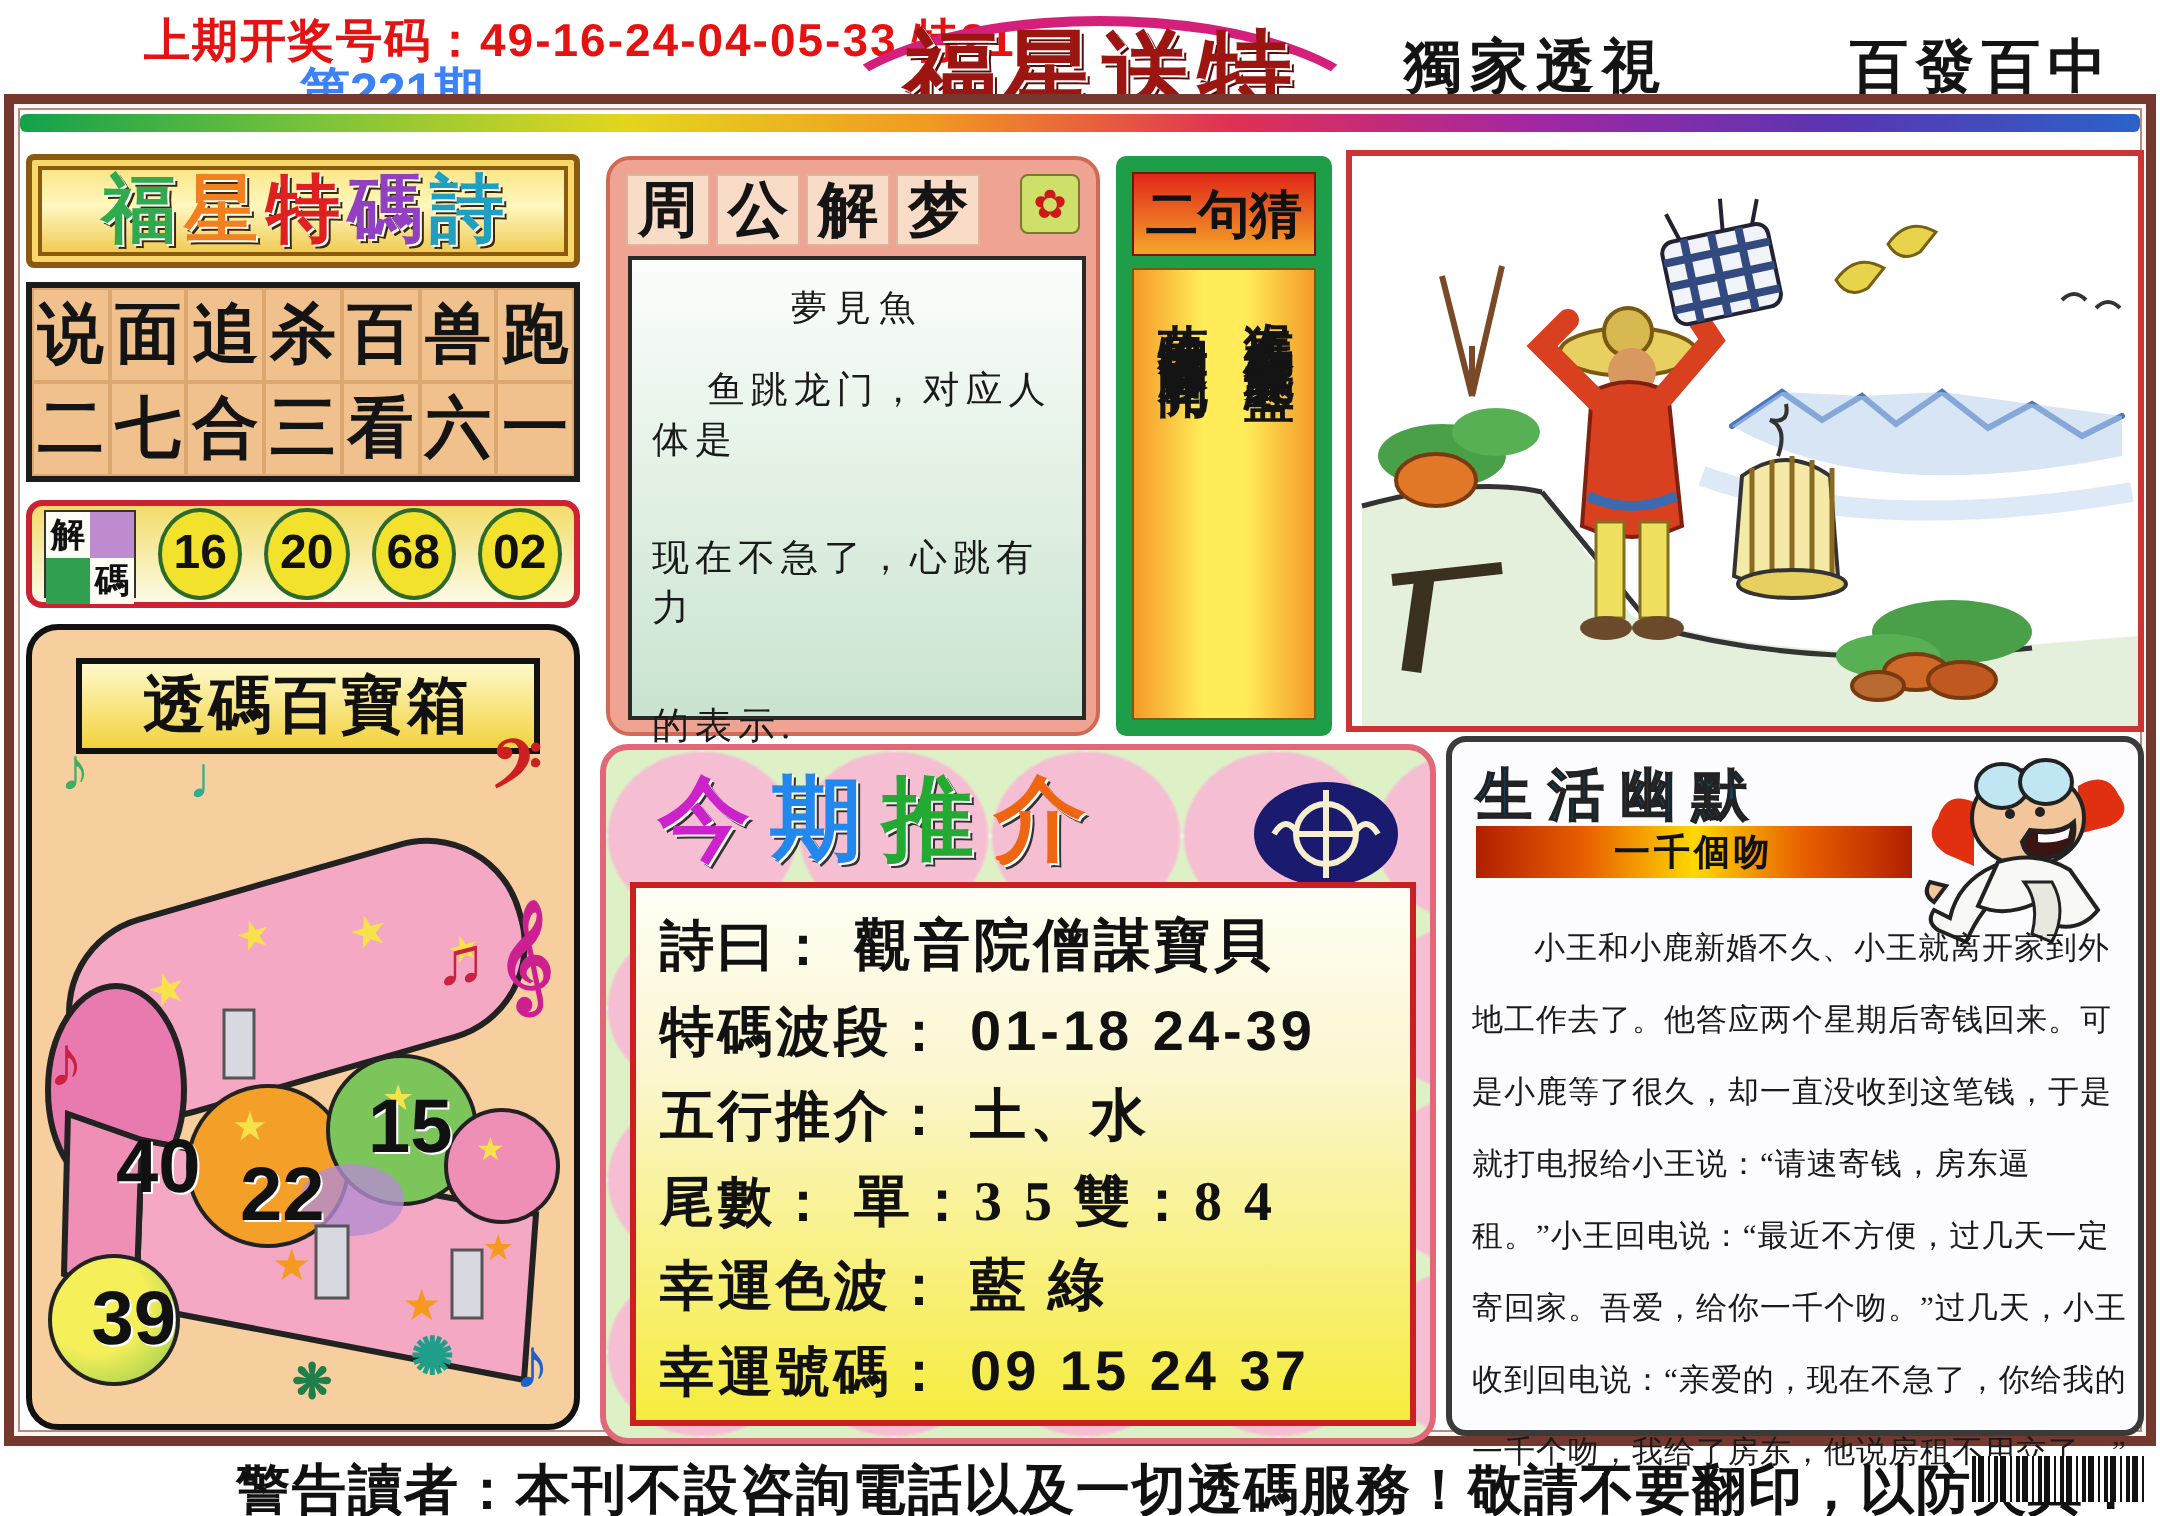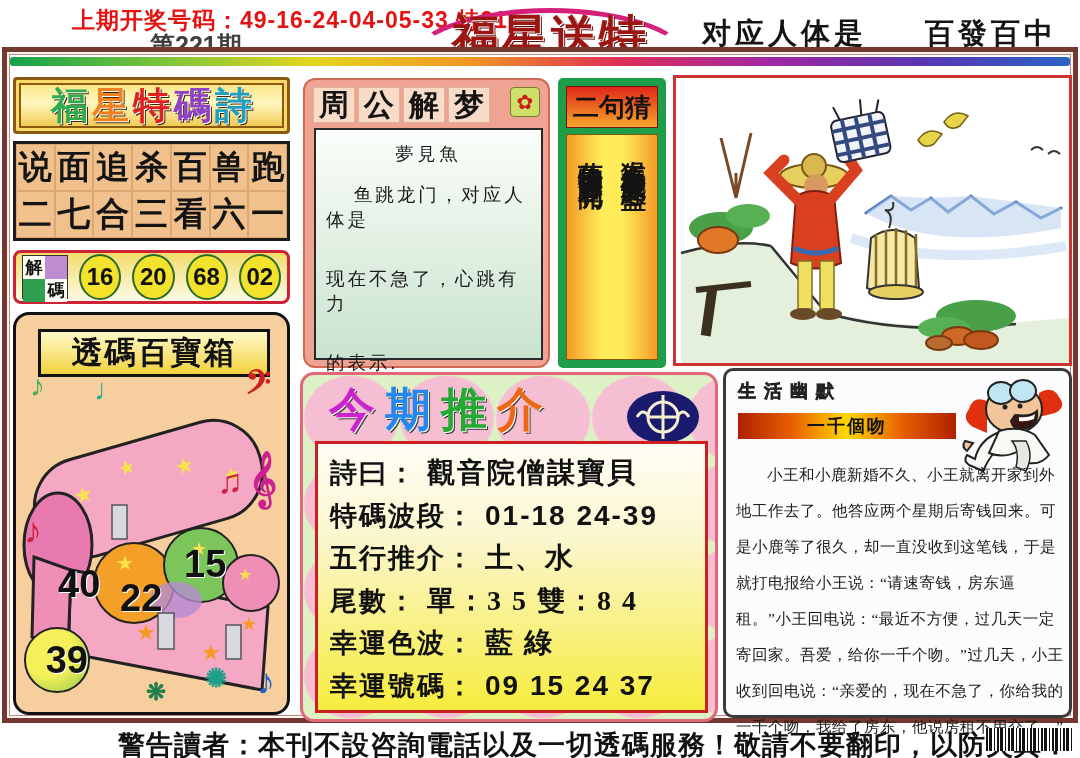--- a/index.html
+++ b/index.html
@@ -2,21 +2,21 @@
 <html><head>
 <meta charset="utf-8">
 <style>
   * { margin:0; padding:0; box-sizing:border-box; }
   html,body { width:1080px; height:758px; }
   body { font-family:"Liberation Serif", serif; background:#fff; position:relative; overflow:hidden; }
   .abs { position:absolute; }
 
   
   .prev-draw { left:72px; top:5px; color:#e51212; font-size:23px; font-weight:bold; font-family:"Liberation Sans",sans-serif; letter-spacing:1px; }
-  .issue-no { left:150px; top:29px; color:#404040; font-size:25px; font-weight:bold; font-family:"Liberation Sans",sans-serif; }
+  .issue-no { left:150px; top:29px; color:#3b82f6; font-size:25px; font-weight:bold; font-family:"Liberation Sans",sans-serif; }
   .brand { left:425px; top:6px; width:250px; height:60px; text-align:center; }
   .brand-arc { position:absolute; left:-18px; top:2px; width:286px; height:110px; border:5px solid transparent; border-top:5px solid #d4207a; border-radius:50%; }
   .brand-text { position:relative; font-size:47px; font-weight:bold; color:#9c1510; letter-spacing:2px; text-shadow:1px 1px 0 #fff, 2px 2px 0 #5a0d0b; }
   .tagline { top:14px; font-size:29px; font-weight:bold; color:#141414; letter-spacing:4px; }
   .tagline.l { left:702px; } .tagline.r { left:925px; }
 
   
   .frame { left:2px; top:47px; width:1076px; height:676px; border:5px solid #74382f; box-shadow:inset 0 0 0 2px #fdf6f2, inset 0 0 0 3px #b58a80; background:#fff; }
   .spectrum-bar { left:10px; top:57px; width:1060px; height:9px;
      background:linear-gradient(90deg,#13a14c,#7cc43a,#e3d61e,#f09a22,#e03054,#a227a2,#5a35b0,#2a63c6); border-radius:3px; }
@@ -86,42 +86,42 @@
   .tuijie-title span { font-size:46px; font-weight:bold; line-height:1; text-shadow:1px 1px 0 #fff,2px 2px 0 #333; }
   .tuijie-logo { position:absolute; right:14px; top:14px; }
   .tuijie-box { position:absolute; left:12px; top:66px; width:393px; height:272px; border:3px solid #cc2020;
      background:linear-gradient(180deg,#fffef5 0%,#fbf6cf 35%,#f6ec3e 100%); padding:8px 12px; }
   .t-row { display:flex; align-items:center; height:42.5px; }
   .t-label { font-size:27px; font-weight:bold; color:#111; letter-spacing:2px; white-space:nowrap; }
   .t-value { font-size:28px; font-weight:bold; color:#111; letter-spacing:2px; margin-left:10px; white-space:nowrap; }
 
   
   .humor { left:723px; top:368px; width:349px; height:350px; background:#fcfcfe; border:3px solid #3a3a3a; border-radius:10px; }
-  .humor-title { position:absolute; left:12px; top:8px; font-size:18px; font-weight:bold; color:#737373; letter-spacing:8px;
+  .humor-title { position:absolute; left:12px; top:8px; font-size:28px; font-weight:bold; color:#0c4a6e; letter-spacing:8px;
      -webkit-text-stroke:0.6px #222; }
   .humor-bar { position:absolute; left:12px; top:42px; width:218px; height:26px;
      background:linear-gradient(90deg,#b02000,#e86000,#ffd800 50%,#e86000,#b02000);
      display:flex; align-items:center; justify-content:center; font-size:18px; font-weight:bold; color:#111; letter-spacing:2px; }
   .humor-story { position:absolute; left:10px; top:86px; width:328px; font-size:15.5px; line-height:2.32; color:#1a1a1a;
      text-indent:2em; letter-spacing:0.5px; }
   .humor-cartoon { position:absolute; right:2px; top:0px; }
   .warning { left:118px; top:727px; font-size:27px; font-weight:bold; color:#111; letter-spacing:1px; }
   .barcode { left:986px; top:728px; width:88px; height:23px;
      background:repeating-linear-gradient(90deg,#111 0 2px,#fff 2px 3px,#111 3px 6px,#fff 6px 8px,#111 8px 9px,#fff 9px 11px); }
 </style>
 </head>
 <body>
 
 <div class="abs prev-draw">上期开奖号码：49-16-24-04-05-33 特21</div>
 <div class="abs issue-no">第221期</div>
 <div class="abs brand">
   <div class="brand-arc"></div>
   <div class="brand-text">福星送特</div>
 </div>
-<div class="abs tagline l">对应人体是</div>
+<div class="abs tagline l">獨家透視</div>
 <div class="abs tagline r">百發百中</div>
 
 <div class="abs frame"></div>
 <div class="abs spectrum-bar"></div>
 
 <div class="abs gold-box">
   <span style="color:#2faa4f">福</span>
   <span style="color:#f08020">星</span>
   <span style="color:#e02020">特</span>
   <span style="color:#9040c0">碼</span>

